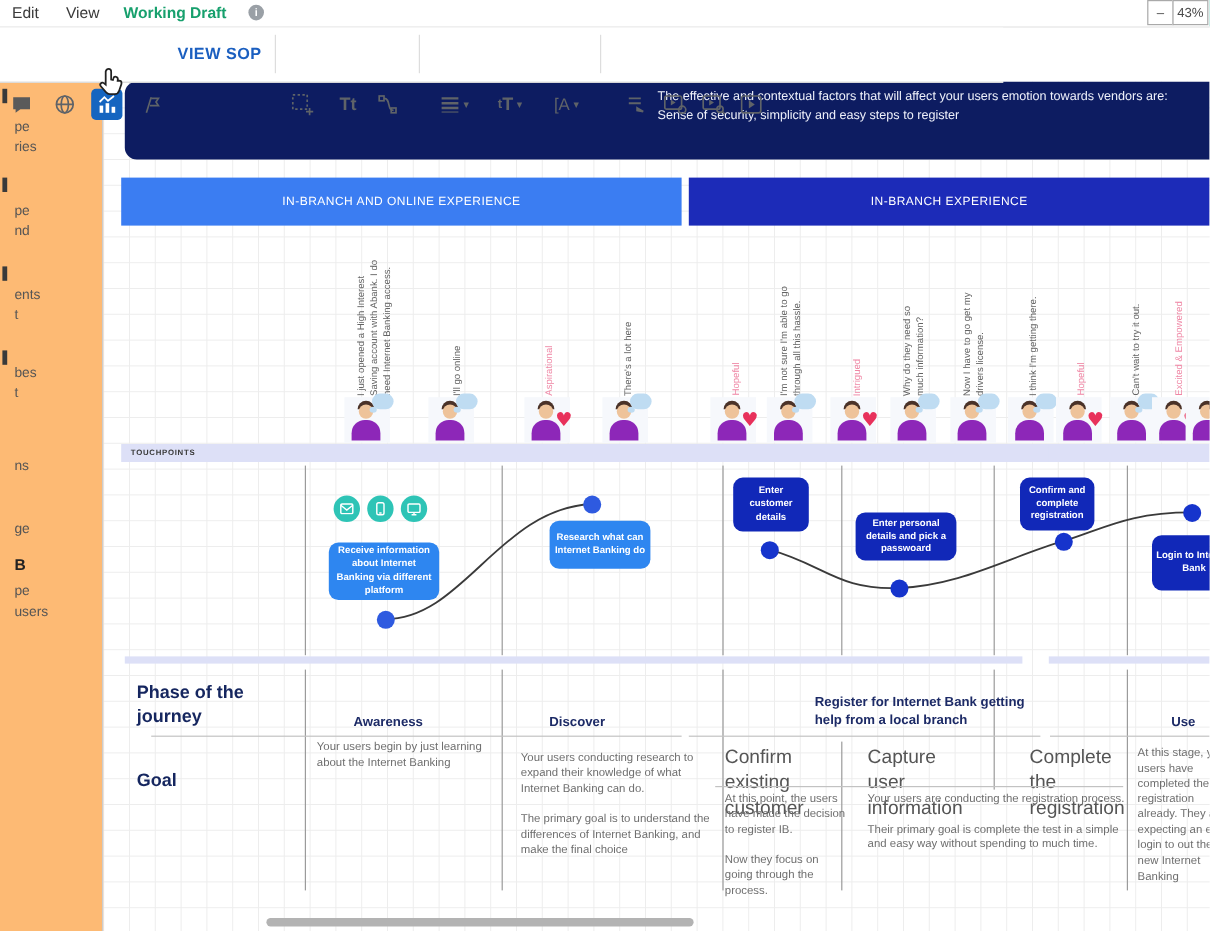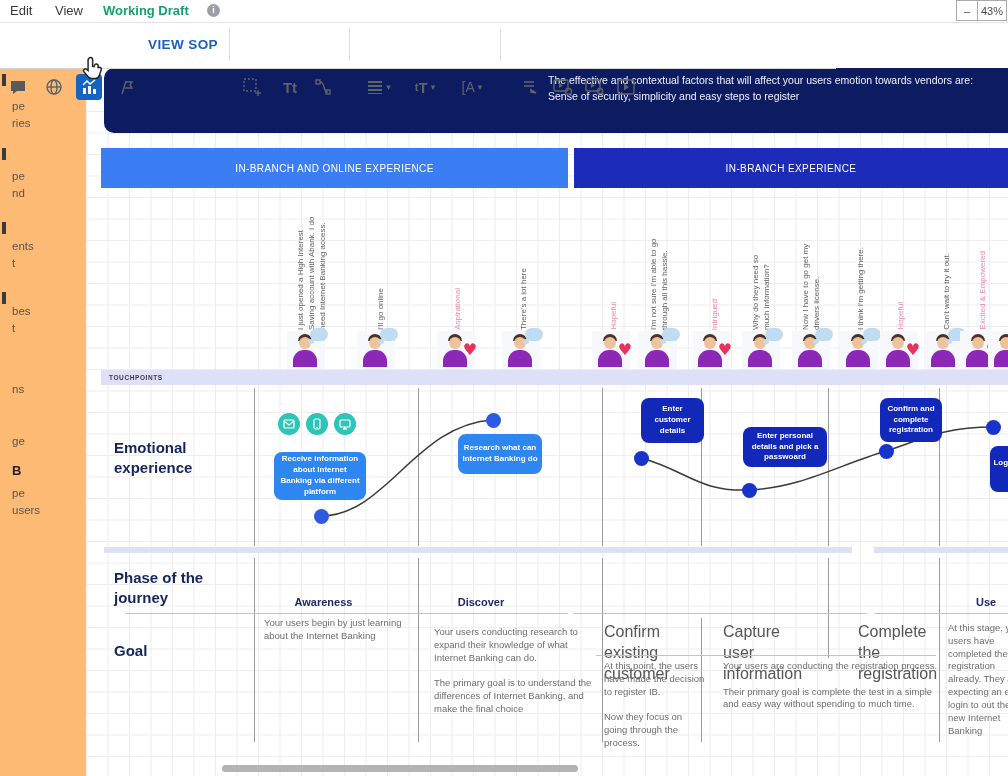--- a/index.html
+++ b/index.html
@@ -56,21 +56,21 @@
   
   .lavbar{background:#dde0f7;}
   .tp-label{font-size:6.5px;font-weight:bold;color:#3a3a3a;letter-spacing:.6px;line-height:15px;padding-left:8px;}
   
   .divv{width:1px;background:#9b9b9b;}
   .divh{height:1px;background:#c2c2c2;}
   
   .flowbox{border-radius:8px;color:#fff;font-weight:bold;font-size:8px;line-height:1.35;
            display:flex;align-items:center;justify-content:center;text-align:center;padding:3px;box-sizing:border-box;}
   .flowbox.light{background:#2e86f0;}
-  .flowbox.dark{background:#1128b8;margin-left:30px;}
+  .flowbox.dark{background:#1128b8;}
   .dot{border-radius:50%;width:15px;height:15px;}
   .dot.l{background:#2e5ae0;}
   .dot.r{background:#1634cc;}
   .tealico{width:22px;height:22px;border-radius:50%;background:#2ec4b6;display:flex;align-items:center;justify-content:center;}
   
   .rowlabel{color:#15265f;font-weight:bold;font-size:15px;line-height:1.3;}
   .phlabel{color:#1c2a66;font-weight:bold;font-size:11px;}
   .sublabel{font-size:16px;color:#555;line-height:1.3;}
   .goal{font-size:9.5px;color:#6e6e6e;line-height:1.35;white-space:pre-line;}
   .pre{white-space:pre-line;}
@@ -318,21 +318,20 @@
   <div class="abs lavbar tp-label" style="left:15px;top:302px;width:766px;height:15px;">TOUCHPOINTS</div>
   <div class="abs lavbar" style="left:788px;top:302px;width:134px;height:15px;"></div>
 
   <div class="abs divv" style="left:168px;top:320px;height:158px;"></div>
   <div class="abs divv" style="left:332px;top:320px;height:158px;"></div>
   <div class="abs divv" style="left:516px;top:320px;height:158px;"></div>
   <div class="abs divv" style="left:615px;top:320px;height:158px;"></div>
   <div class="abs divv" style="left:742px;top:320px;height:158px;"></div>
   <div class="abs divv" style="left:853px;top:320px;height:158px;"></div>
 
-  <div class="abs rowlabel" style="left:28px;top:370px;width:110px;">Emotional experience</div>
 
   <div class="abs tealico" style="left:192px;top:345px;">
     <svg width="12" height="10" viewBox="0 0 12 10" fill="none" stroke="#fff" stroke-width="1.2">
         <rect x="1" y="1" width="10" height="8" rx="1"></rect>
         <path d="M1 2l5 4 5-4"></path>
       </svg>
   </div>
   <div class="abs tealico" style="left:220px;top:345px;">
     <svg width="8" height="12" viewBox="0 0 8 12" fill="none" stroke="#fff" stroke-width="1.2">
         <rect x="1" y="1" width="6" height="10" rx="1.5"></rect>
@@ -372,20 +371,21 @@
   <div class="abs divv" style="left:168px;top:490px;height:184px;"></div>
   <div class="abs divv" style="left:332px;top:490px;height:184px;"></div>
   <div class="abs divv" style="left:516px;top:490px;height:184px;"></div>
   <div class="abs divv" style="left:615px;top:550px;height:124px;"></div>
   <div class="abs divv" style="left:742px;top:490px;height:100px;"></div>
   <div class="abs divv" style="left:853px;top:490px;height:184px;"></div>
 
   <div class="abs rowlabel" style="left:28px;top:500px;width:100px;">Phase of the journey</div>
   <div class="abs phlabel" style="left:170px;top:528px;width:135px;text-align:center;">Awareness</div>
   <div class="abs phlabel" style="left:340px;top:528px;width:110px;text-align:center;">Discover</div>
+  <div class="abs phlabel" style="left:593px;top:510px;width:195px;line-height:1.4;">Register for Internet Bank getting help from a local branch</div>
   <div class="abs phlabel" style="left:890px;top:528px;width:40px;">Use</div>
 
   <div class="abs divh" style="left:40px;top:545px;width:442px;"></div>
   <div class="abs divh" style="left:488px;top:545px;width:293px;"></div>
   <div class="abs divh" style="left:789px;top:545px;width:133px;"></div>
 
   <div class="abs sublabel" style="left:518px;top:554px;width:92px;">Confirm existing customer</div>
   <div class="abs sublabel" style="left:637px;top:554px;width:92px;">Capture user information</div>
   <div class="abs sublabel" style="left:772px;top:554px;width:88px;">Complete the registration</div>
   <div class="abs divh" style="left:510px;top:587px;width:340px;"></div>

